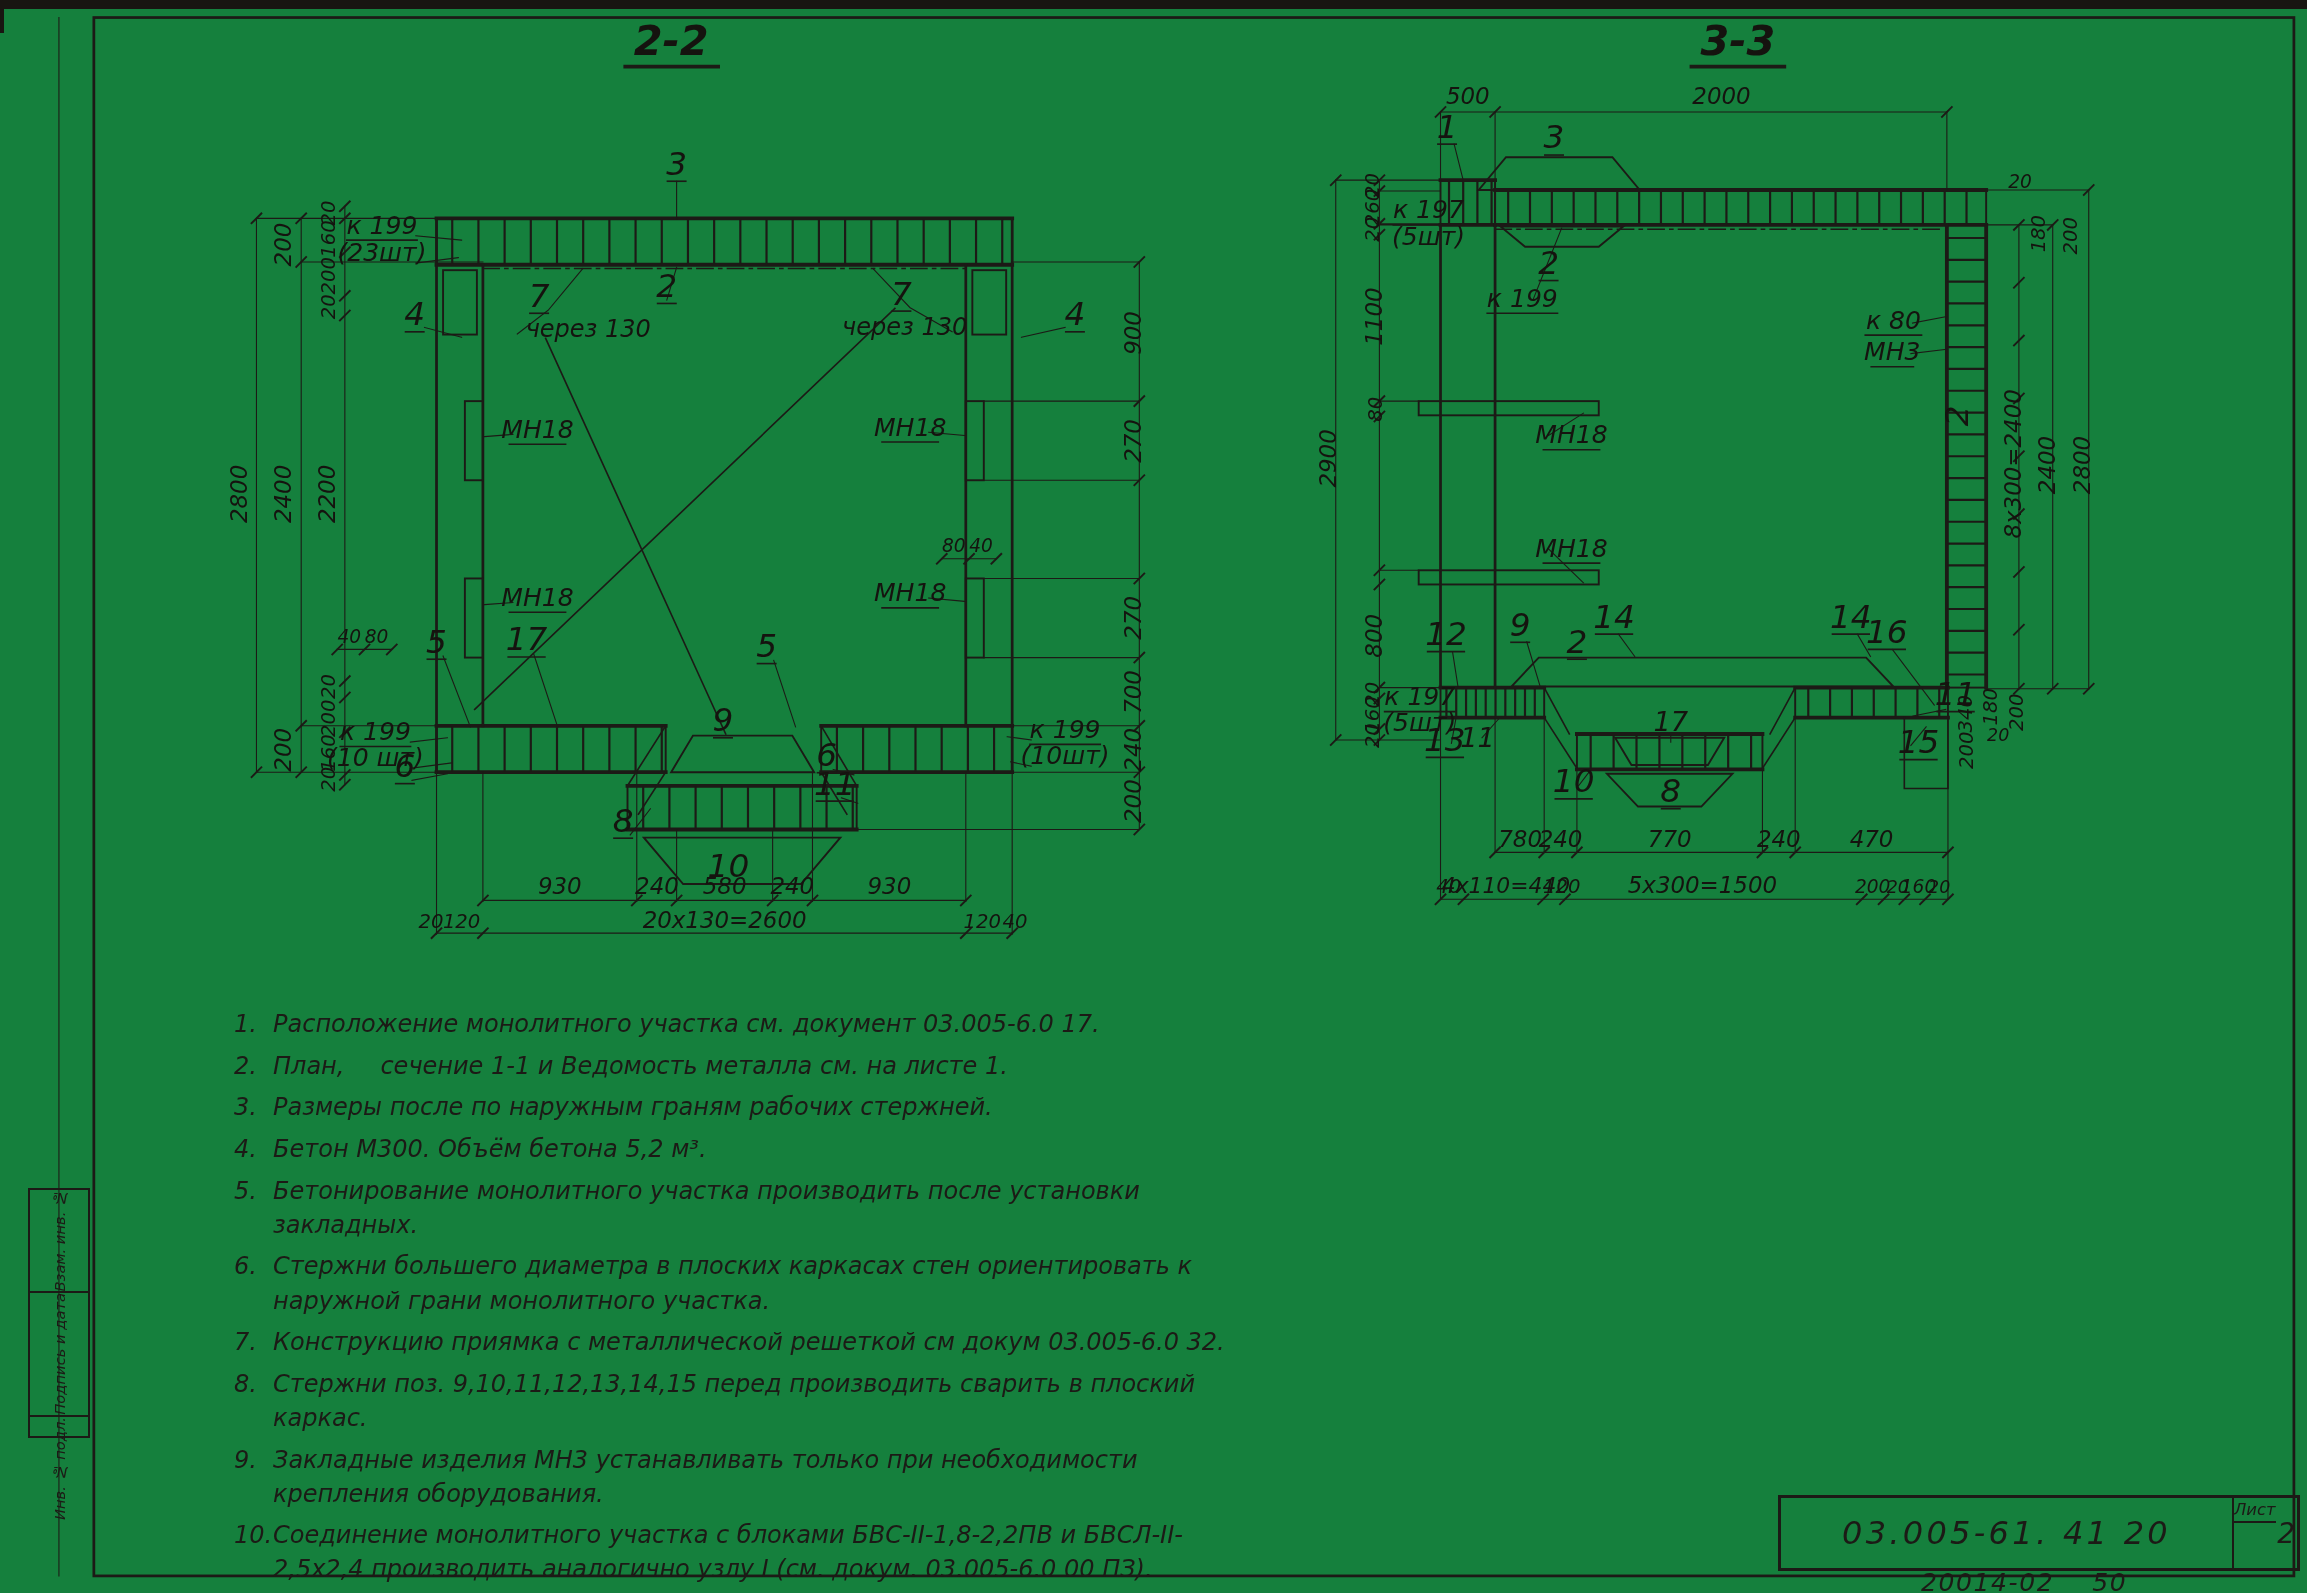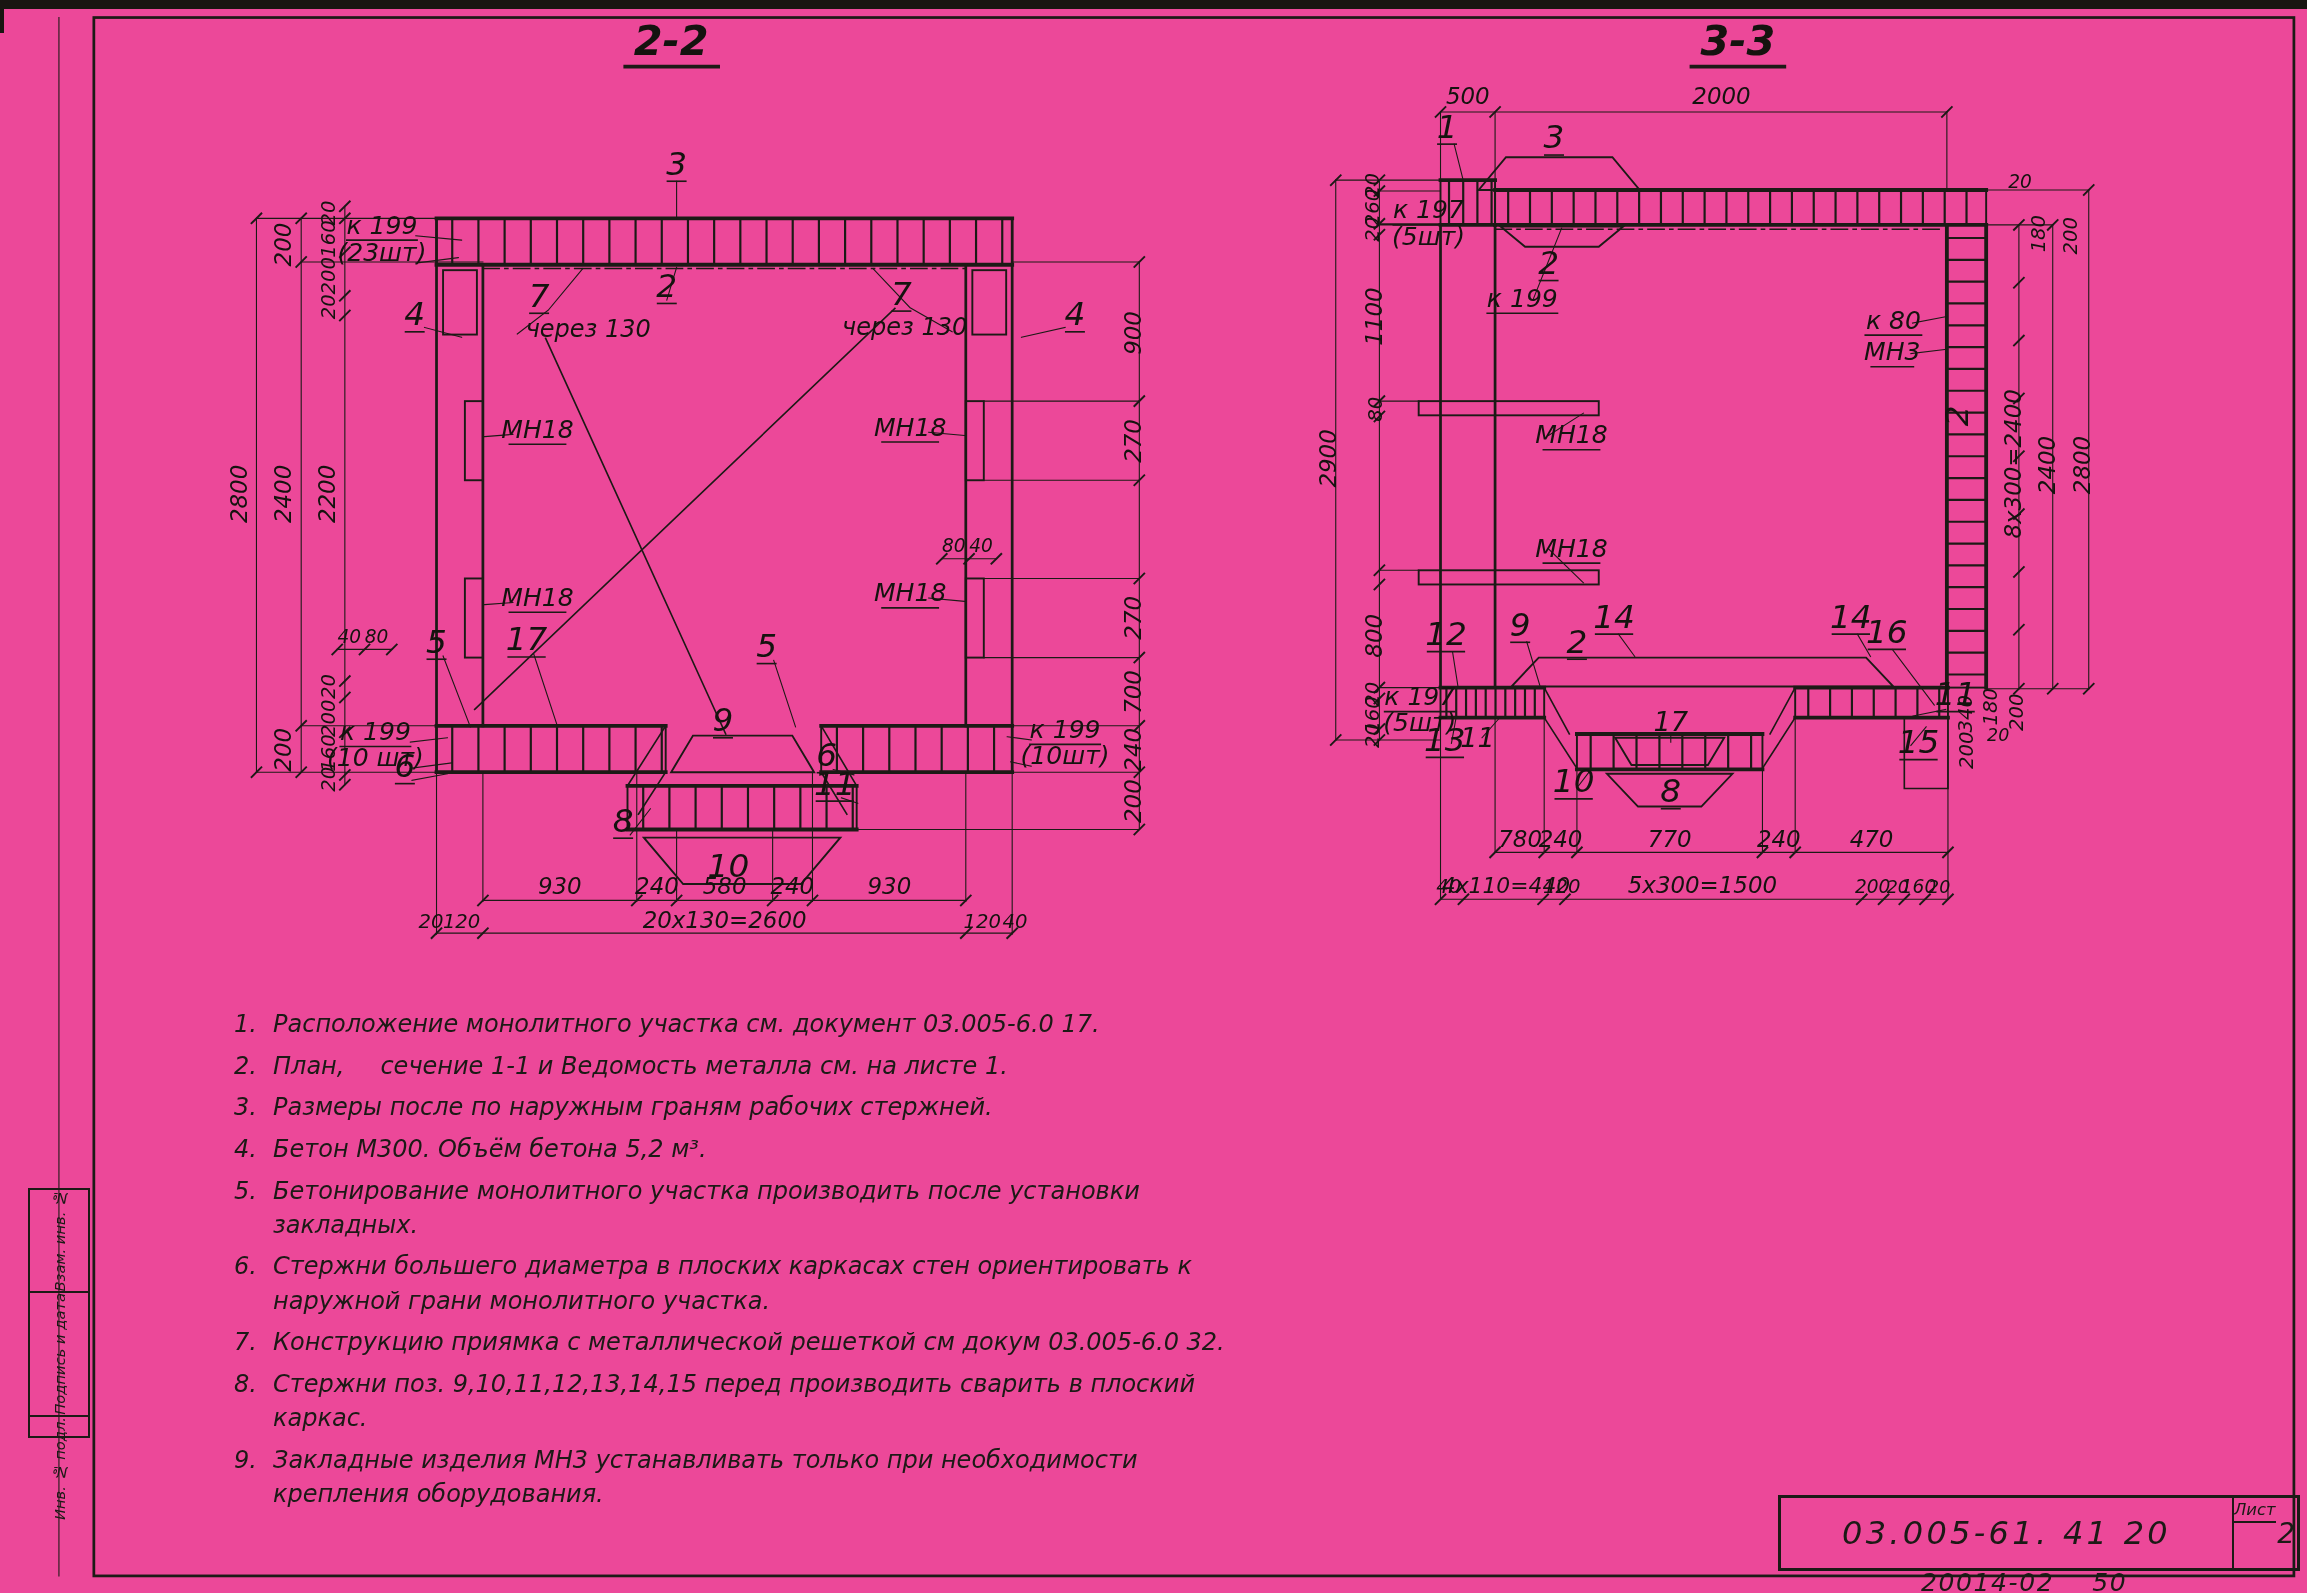--- a/index.html
+++ b/index.html
@@ -1,16 +1,16 @@
 <!DOCTYPE html>
 <html style="font-size:8.7px"><head>
 <meta charset="utf-8">
 <style>
   html,body{margin:0;padding:0;background:#e8e8e2;}
-  #sheet{position:relative;width:2307px;height:1594px;background:#ec4899;overflow:hidden;
+  #sheet{position:relative;width:2307px;height:1594px;background:#15803d;overflow:hidden;
          font-family:"DejaVu Sans",sans-serif;color:#1c1a16;}
   #scan-top{position:absolute;left:0;top:0;width:100%;height:8.7px;background:#181511;}
   #scan-left{position:absolute;left:0;top:0;width:3.8px;height:33px;background:#181511;}
   svg{position:absolute;left:0;top:0;}
   svg line, svg path, svg rect, svg polygon{stroke:#1c1a16;fill:none;stroke-linecap:square;}
   .ln{stroke-width:3;}
   .ln2{stroke-width:5;}
   .bnd{stroke-width:3.5;}
   .chord{stroke-width:7;}
   .tick{stroke-width:4;}
@@ -641,20 +641,24 @@
         <span class="note-text">Конструкцию приямка с металлической решеткой см докум 03.005-6.0 32.</span>
       </div>
     <div class="note">
         <span class="note-num">8.</span>
         <span class="note-text">Стержни поз. 9,10,11,12,13,14,15 перед производить сварить в плоский каркас.</span>
       </div>
     <div class="note">
         <span class="note-num">9.</span>
         <span class="note-text">Закладные изделия МН3 устанавливать только при необходимости крепления оборудования.</span>
       </div>
+    <div class="note">
+        <span class="note-num">10.</span>
+        <span class="note-text">Соединение монолитного участка с блоками БВС-II-1,8-2,2ПВ и БВСЛ-II-2,5х2,4 производить аналогично узлу I (см. докум. 03.005-6.0 00 ПЗ).</span>
+      </div>
   </div>
 
   <div id="tblock">
     <div class="code-cell">03.005-61. 41  20</div>
     <div class="sheet-cell">
       <div class="sheet-label">Лист</div>
       <div class="sheet-value">2</div>
     </div>
   </div>
   <div id="docnum">

